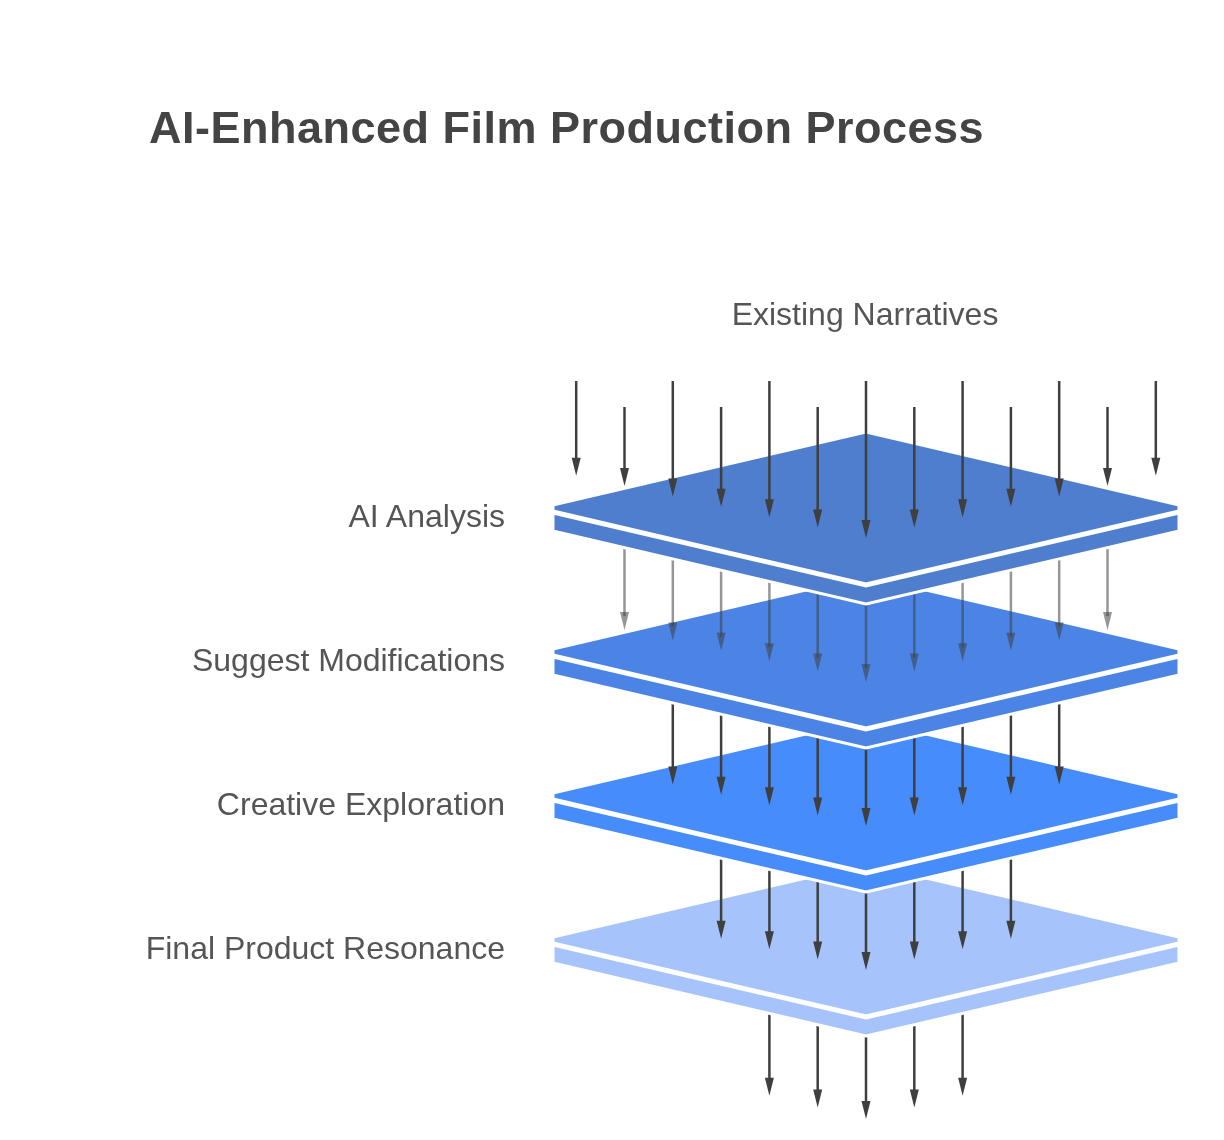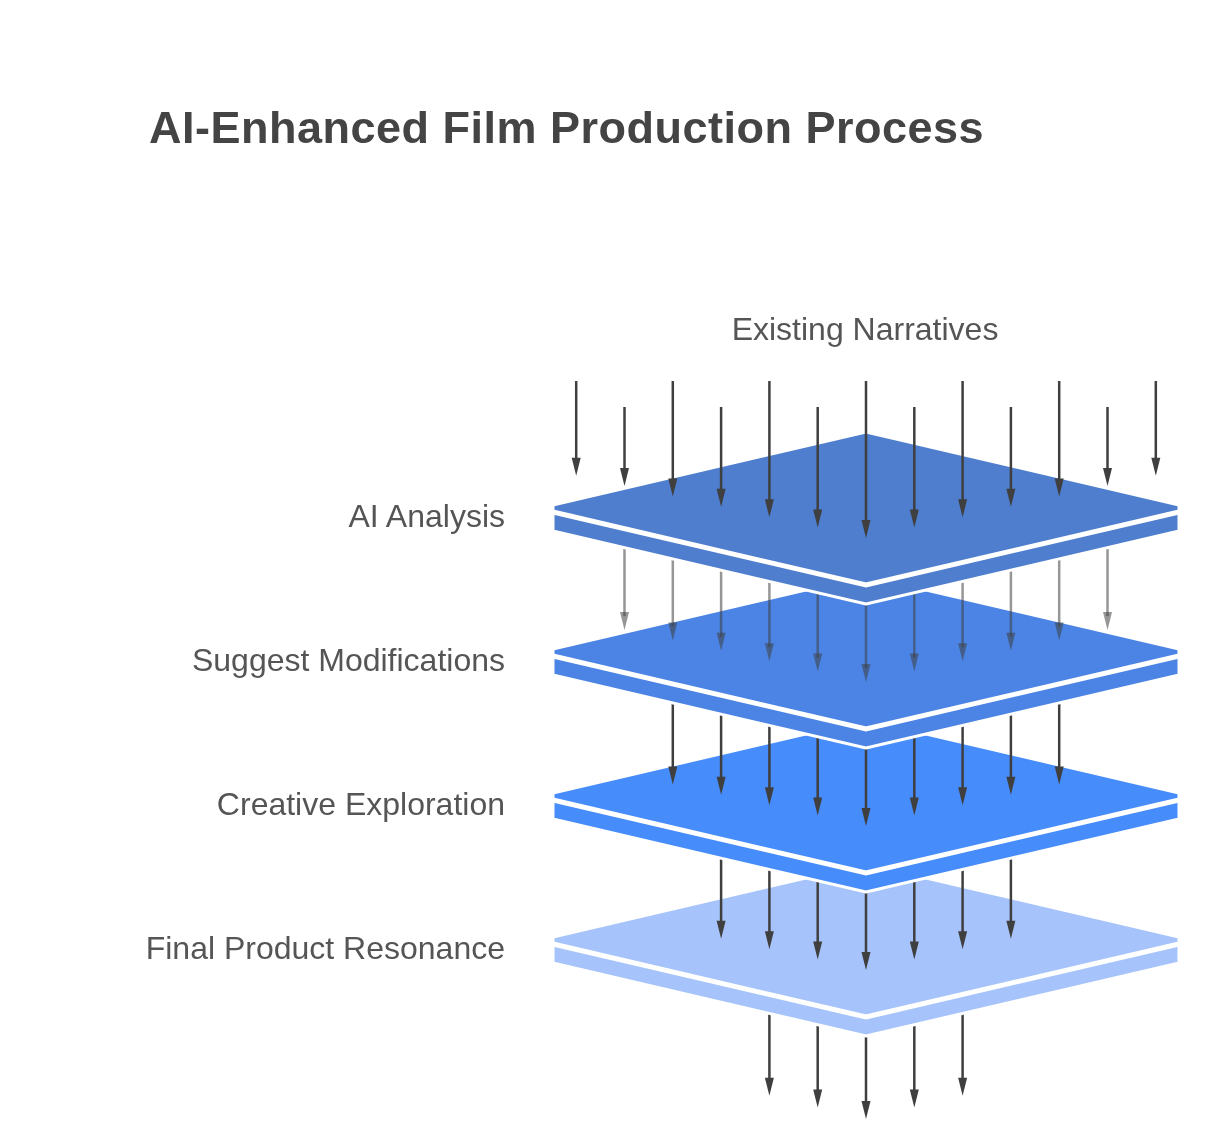--- a/index.html
+++ b/index.html
@@ -10,21 +10,21 @@
     font-family:"Liberation Sans", sans-serif;
   }
   #diagram-svg{position:absolute;left:0;top:0;}
   .page-title{
     position:absolute;left:0;top:102px;width:1133px;
     text-align:center;
     font-size:45px;font-weight:700;color:#444444;
     letter-spacing:0.5px;
   }
   .stream-label{
-    position:absolute;left:615px;top:311px;width:500px;
+    position:absolute;left:615px;top:296px;width:500px;
     text-align:center;
     font-size:32px;color:#555555;
   }
   .label-layer{
     position:absolute;right:719px;width:560px;height:42px;line-height:42px;
     text-align:right;
     font-size:32px;color:#555555;
     white-space:nowrap;
   }
   .ll0{top:495px;}

